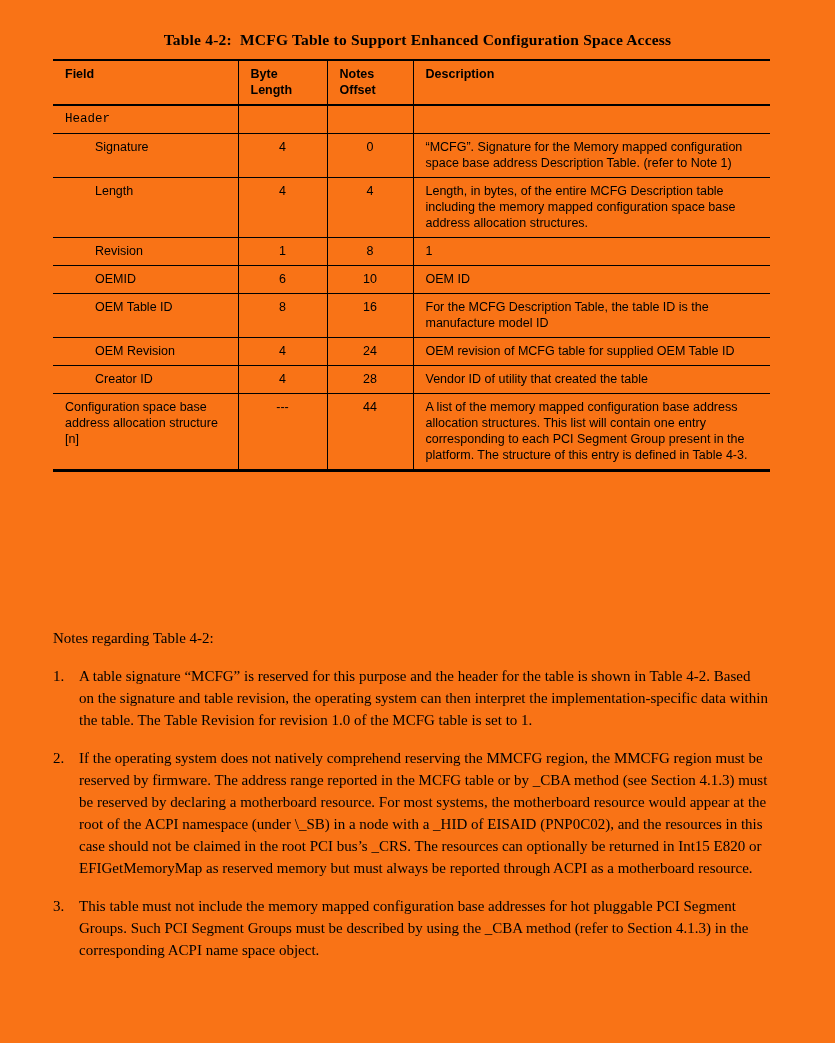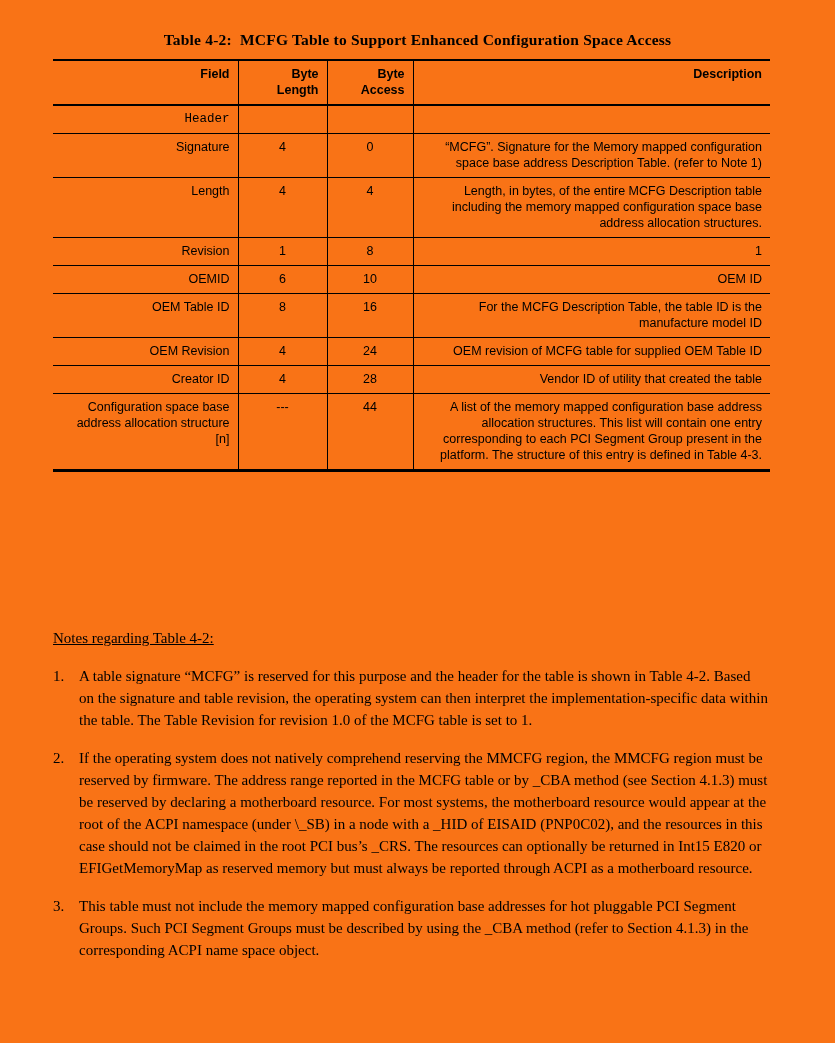--- a/index.html
+++ b/index.html
@@ -34,41 +34,41 @@
     border-collapse: collapse;
     table-layout: fixed;
     font-family: "Liberation Sans", sans-serif;
     font-size: 12.5px;
     line-height: 16px;
     border-top: 2px solid #000;
     border-bottom: 3px solid #000;
   }
   table.mcfg th, table.mcfg td {
     vertical-align: top;
-    text-align: right;
+    text-align: left;
     padding: 5px 8px 6px 12px;
     overflow: hidden;
   }
   table.mcfg thead tr { border-bottom: 2px solid #000; }
   table.mcfg tbody tr { border-bottom: 1.5px solid #000; }
   table.mcfg .c1, table.mcfg .c2, table.mcfg .c3 { border-right: 1px solid #000; }
   table.mcfg th { font-weight: bold; }
   table.mcfg td.num { text-align: center; padding-left: 2px; padding-right: 2px; }
   table.mcfg td.indent { padding-left: 42px; }
   table.mcfg tr.hdr-row td { height: 16px; font-family: Liberation Mono, monospace; }
   .notes {
     position: absolute;
     left: 53px;
     top: 627px;
     width: 716px;
     font-family: "Liberation Serif", serif;
     font-size: 15px;
     line-height: 22px;
   }
-  .notes-heading { margin: 0 0 0 0; text-decoration: underline; }
+  .notes-heading { margin: 0 0 0 0; }
   .note-item { display: flex; margin-top: 16px; }
   .note-number { flex: 0 0 26px; }
   .note-text { flex: 1 1 auto; }
 </style>
 </head>
 <body>
 
 <div class="page">
 
   <div class="caption">Table 4-2:  MCFG Table to Support Enhanced Configuration Space Access</div>
@@ -78,21 +78,21 @@
       <colgroup>
         <col style="width:185px">
         <col style="width:89px">
         <col style="width:86px">
         <col style="width:357px">
       </colgroup>
       <thead>
         <tr>
           <th class="c1">Field</th>
           <th class="c2">Byte Length</th>
-          <th class="c3">Byte Access</th>
+          <th class="c3">Notes Offset</th>
           <th>Description</th>
         </tr>
       </thead>
       <tbody>
   <tr class="hdr-row">
     <td class="c1">Header</td>
     <td class="c2 num"></td>
     <td class="c3 num"></td>
     <td></td>
   </tr>

